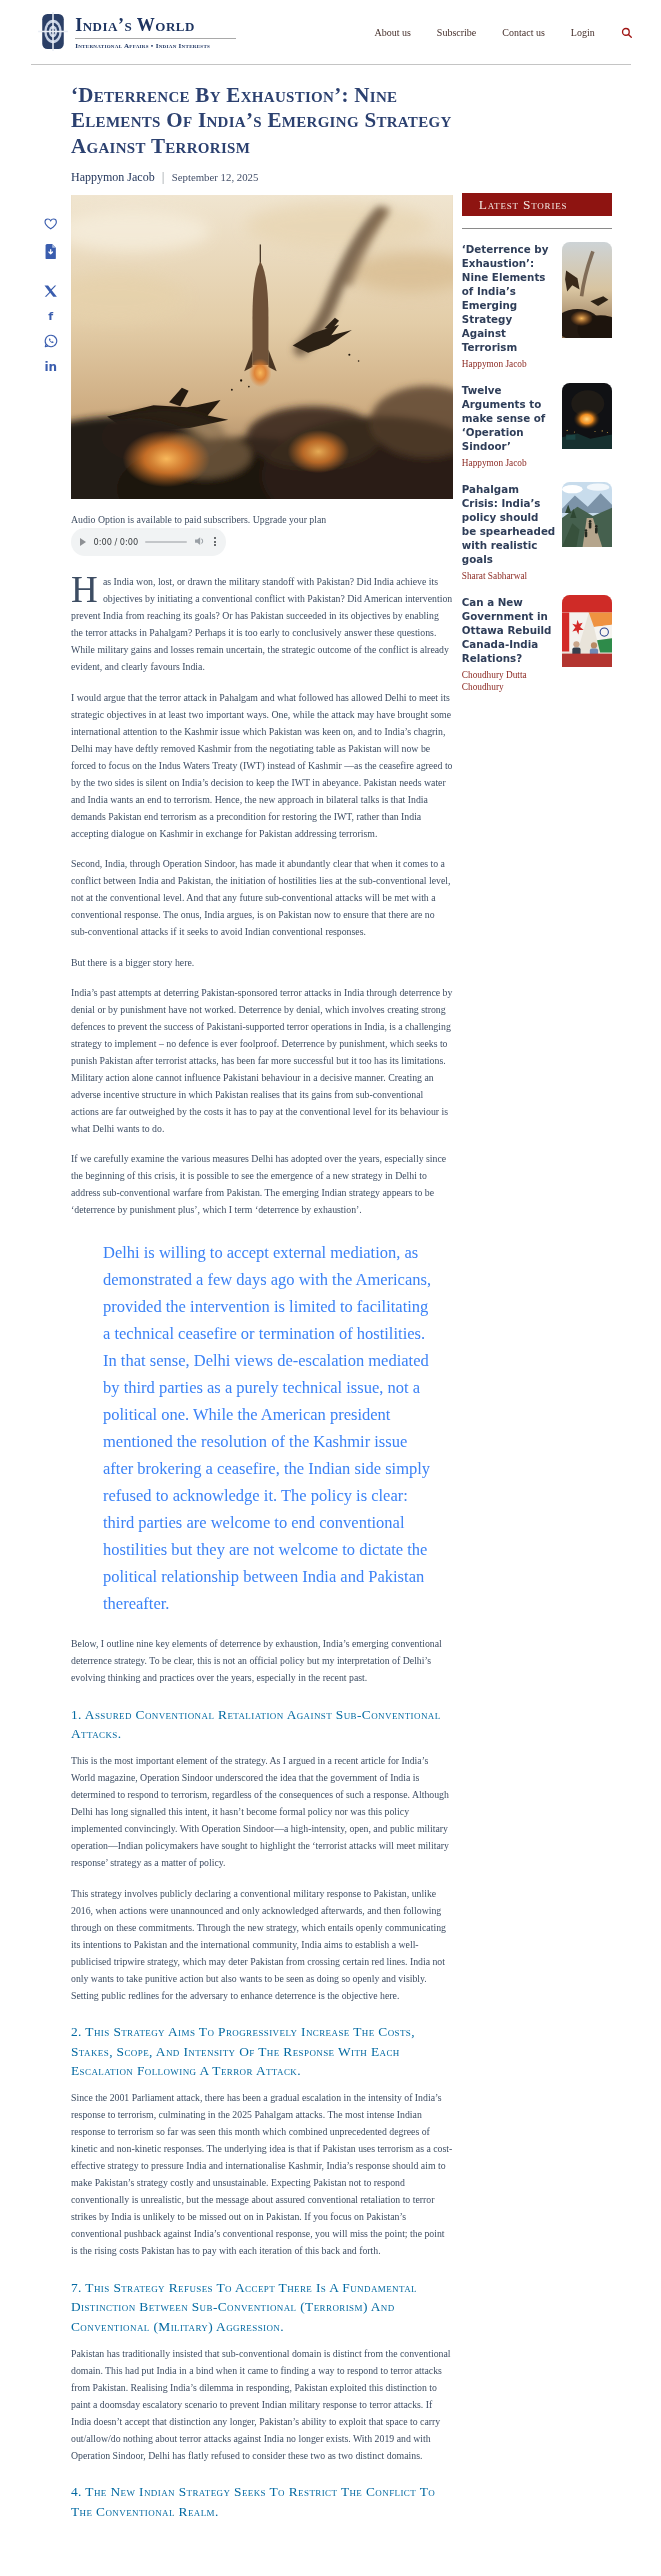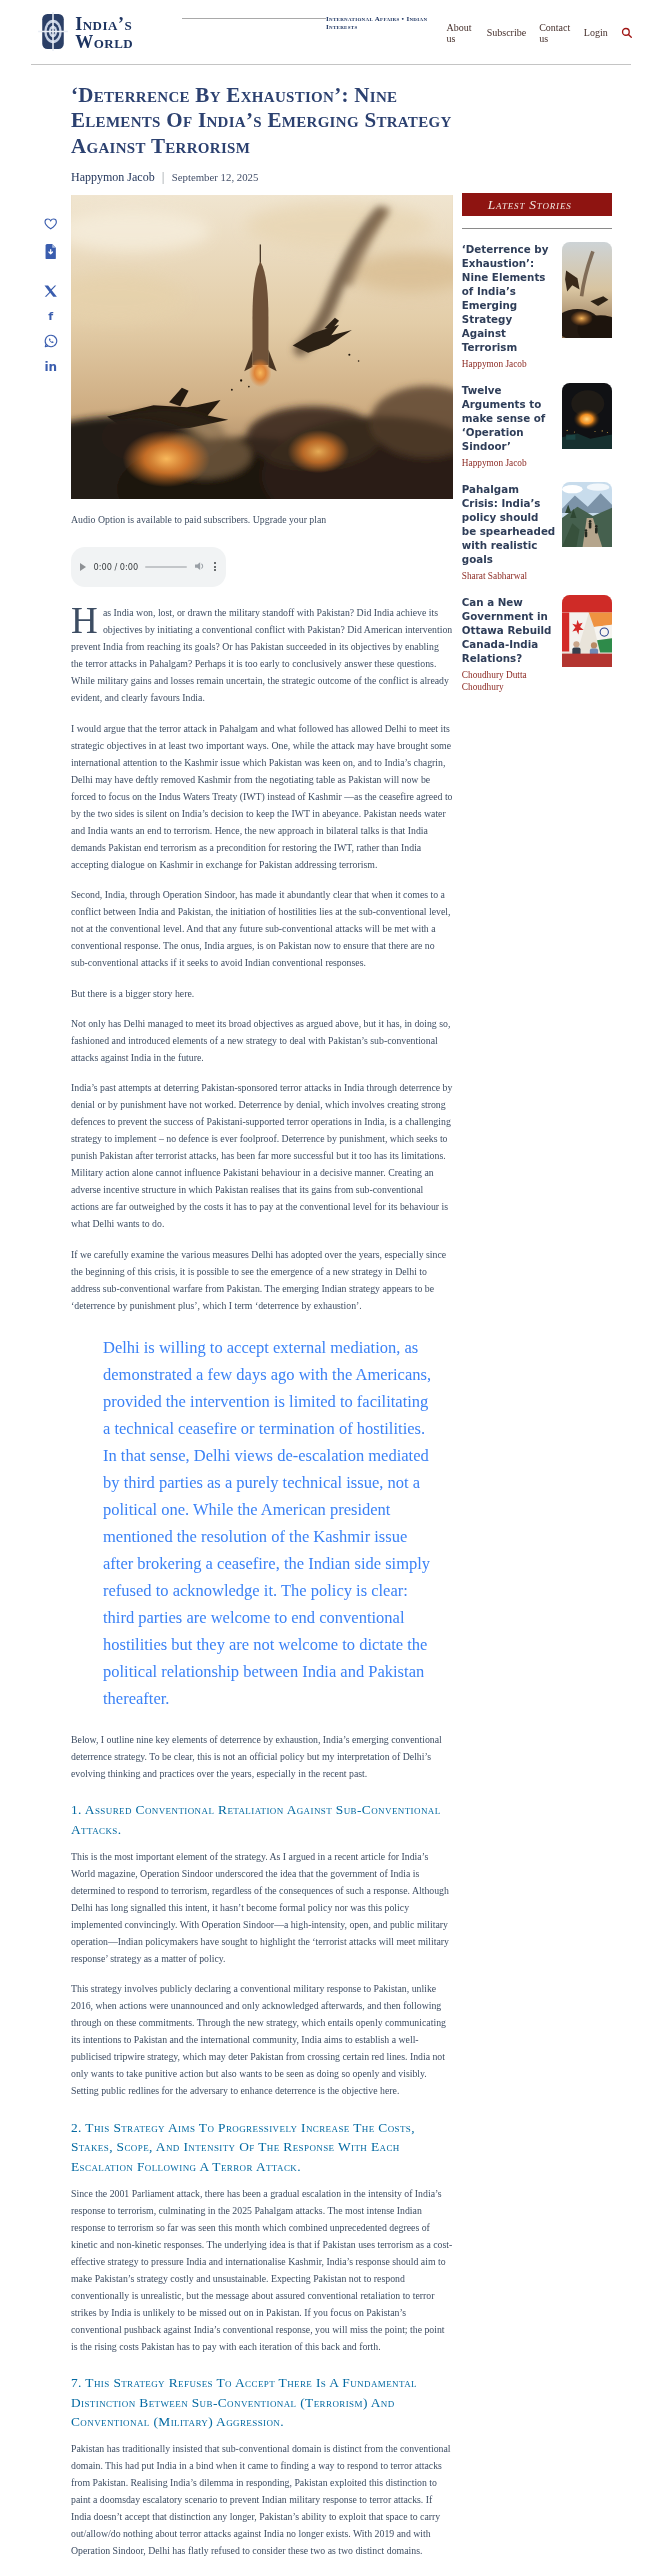--- a/index.html
+++ b/index.html
@@ -2,25 +2,25 @@
 <html style="font-size:8.2px"><head>
 <meta charset="utf-8">
 <style>
   * { margin:0; padding:0; box-sizing:border-box; }
   body { background:#ffffff; font-family:"Liberation Serif", serif; }
   .page { position:relative; width:662px; height:3091px; margin:0 auto; background:#fff; overflow:hidden; }
 
   
   header { display:flex; justify-content:space-between; align-items:center; padding:12.4px 30px 10.3px 38px; }
   .brand { display:flex; align-items:center; gap:7.2px; }
-  .brand-text { display:flex; flex-direction:row; }
+  .brand-text { display:flex; flex-direction:column; }
   .brand-name { font-family:"Liberation Serif", serif; font-variant:small-caps; font-size:18px; font-weight:600; color:#1d3461; letter-spacing:0.5px; line-height:1; }
   .brand-rule { height:1px; background:#a9a9a9; margin:3.6px 0 3.1px; width:161px; }
   .brand-tagline { font-family:"Liberation Serif", serif; font-variant:small-caps; font-size:7px; color:#1d3461; letter-spacing:0.3px; font-weight:600; }
-  nav { display:flex; align-items:center; gap:13px; }
+  nav { display:flex; align-items:center; gap:26px; }
   .nav-link { font-family:"Liberation Serif", serif; font-size:10px; color:#46302c; cursor:pointer; }
   .search-btn { cursor:pointer; display:flex; align-items:center; }
   .header-divider { border:none; border-top:0.5px solid #c4c4c4; margin:0 31px; }
 
   
   .layout { position:relative; display:flex; gap:8.8px; padding:14.4px 50px 0 71px; }
   main.article-col { width:382px; flex:none; }
   aside.sidebar { width:150px; flex:none; margin-top:114px; }
 
   
@@ -36,36 +36,36 @@
   .rail-gap { height:12.4px; }
   .rail-text-icon { font-family:"DejaVu Sans", sans-serif; font-weight:bold; color:#3a5dae; font-size:11.3px; }
 
   
   figure.hero { margin-top:9.3px; width:382px; height:304px; overflow:hidden; background:#d9c29b; }
   figure.hero svg { display:block; }
   .hero-caption { margin-top:15px; font-size:9.8px; color:#3f4e63; }
   .hero-caption .upgrade-link { cursor:pointer; }
 
   
-  .audio-player { margin-top:22px; width:155px; height:40px; background:#f1f3f4; border-radius:14px; display:flex; align-items:center; padding:0 9.3px; gap:7.2px; }
+  .audio-player { margin-top:3px; width:155px; height:28px; background:#f1f3f4; border-radius:14px; display:flex; align-items:center; padding:0 9.3px; gap:7.2px; }
   .play-btn { width:0; height:0; border-left:6.7px solid #8d9094; border-top:4.1px solid transparent; border-bottom:4.1px solid transparent; cursor:pointer; }
   .audio-time { font-family:"DejaVu Sans", sans-serif; font-size:8.2px; color:#3c4043; white-space:nowrap; }
   .audio-track { flex:1; height:1.5px; background:#c3c6c9; border-radius:1px; cursor:pointer; }
   .kebab { display:flex; flex-direction:column; gap:1.3px; cursor:pointer; padding:1px; }
   .kebab span { width:2.1px; height:2.1px; border-radius:50%; background:#3c4043; }
 
   
   article.body-text { margin-top:17.5px; }
   article.body-text p { font-size:9.8px; line-height:17px; color:#3d4d63; margin-bottom:13.4px; }
   .dropcap { float:left; font-size:37px; line-height:29px; padding:2.1px 5.2px 0 0; color:#3d4d63; font-family:"Liberation Serif", serif; }
   blockquote.pull-quote { margin:20.6px 0 18.5px 32px; width:330px; font-size:16.5px; line-height:27px; color:#3b82f6; }
   h2.section-heading { margin:18.5px 0 8.2px; font-family:"Liberation Serif", serif; font-variant:small-caps; font-weight:500; font-size:13.4px; line-height:19.6px; letter-spacing:0.4px; color:#0369a1; }
 
   
-  .sidebar-banner { width:150px; height:23px; background:#8e1411; display:flex; align-items:center; padding-left:26px;font-style:italic; }
+  .sidebar-banner { width:150px; height:23px; background:#8e1411; display:flex; align-items:center; padding-left:17px; }
   .sidebar-banner-title { font-family:"Liberation Serif", serif; font-variant:small-caps; font-size:13.4px; letter-spacing:0.8px; color:#f3e9e2; }
   .sidebar-divider { border:none; border-top:0.5px solid #8a8a8a; margin-top:12.4px; }
   .story { display:flex; gap:6.2px; margin-top:12.4px; cursor:pointer; }
   .story-text { flex:1; }
   .story-title { font-family:"DejaVu Sans", sans-serif; font-weight:bold; font-size:10.3px; line-height:14px; color:#2e3d58; }
   .story-author { margin-top:4.1px; font-family:"Liberation Serif", serif; font-size:9.3px; line-height:12.4px; color:#8c2a23; }
   .story-thumb { width:50px; flex:none; border-radius:7.7px; overflow:hidden; }
   .story-thumb svg { display:block; }
 </style>
 </head>
@@ -240,21 +240,20 @@
             <span></span>
             <span></span>
           </span>
       </div>
 
       <article class="body-text">
         <p><span class="dropcap">H</span><span>as India won, lost, or drawn the military standoff with Pakistan? Did India achieve its objectives by initiating a conventional conflict with Pakistan? Did American intervention prevent India from reaching its goals? Or has Pakistan succeeded in its objectives by enabling the terror attacks in Pahalgam? Perhaps it is too early to conclusively answer these questions. While military gains and losses remain uncertain, the strategic outcome of the conflict is already evident, and clearly favours India.</span></p>
         <p>I would argue that the terror attack in Pahalgam and what followed has allowed Delhi to meet its strategic objectives in at least two important ways. One, while the attack may have brought some international attention to the Kashmir issue which Pakistan was keen on, and to India’s chagrin, Delhi may have deftly removed Kashmir from the negotiating table as Pakistan will now be forced to focus on the Indus Waters Treaty (IWT) instead of Kashmir —as the ceasefire agreed to by the two sides is silent on India’s decision to keep the IWT in abeyance. Pakistan needs water and India wants an end to terrorism. Hence, the new approach in bilateral talks is that India demands Pakistan end terrorism as a precondition for restoring the IWT, rather than India accepting dialogue on Kashmir in exchange for Pakistan addressing terrorism.</p>
         <p>Second, India, through Operation Sindoor, has made it abundantly clear that when it comes to a conflict between India and Pakistan, the initiation of hostilities lies at the sub-conventional level, not at the conventional level. And that any future sub-conventional attacks will be met with a conventional response. The onus, India argues, is on Pakistan now to ensure that there are no sub-conventional attacks if it seeks to avoid Indian conventional responses.</p>
         <p>But there is a bigger story here.</p>
-        <p>Not only has Delhi managed to meet its broad objectives as argued above, but it has, in doing so, fashioned and introduced elements of a new strategy to deal with Pakistan’s sub-conventional attacks against India in the future.</p>
         <p>India’s past attempts at deterring Pakistan-sponsored terror attacks in India through deterrence by denial or by punishment have not worked. Deterrence by denial, which involves creating strong defences to prevent the success of Pakistani-supported terror operations in India, is a challenging strategy to implement – no defence is ever foolproof. Deterrence by punishment, which seeks to punish Pakistan after terrorist attacks, has been far more successful but it too has its limitations. Military action alone cannot influence Pakistani behaviour in a decisive manner. Creating an adverse incentive structure in which Pakistan realises that its gains from sub-conventional actions are far outweighed by the costs it has to pay at the conventional level for its behaviour is what Delhi wants to do.</p>
         <p>If we carefully examine the various measures Delhi has adopted over the years, especially since the beginning of this crisis, it is possible to see the emergence of a new strategy in Delhi to address sub-conventional warfare from Pakistan. The emerging Indian strategy appears to be ‘deterrence by punishment plus’, which I term ‘deterrence by exhaustion’.</p>
 
         <blockquote class="pull-quote">Delhi is willing to accept external mediation, as demonstrated a few days ago with the Americans, provided the intervention is limited to facilitating a technical ceasefire or termination of hostilities. In that sense, Delhi views de-escalation mediated by third parties as a purely technical issue, not a political one. While the American president mentioned the resolution of the Kashmir issue after brokering a ceasefire, the Indian side simply refused to acknowledge it. The policy is clear: third parties are welcome to end conventional hostilities but they are not welcome to dictate the political relationship between India and Pakistan thereafter.</blockquote>
 
         <p>Below, I outline nine key elements of deterrence by exhaustion, India’s emerging conventional deterrence strategy. To be clear, this is not an official policy but my interpretation of Delhi’s evolving thinking and practices over the years, especially in the recent past.</p>
 
         <h2 class="section-heading">1. Assured Conventional Retaliation Against Sub-Conventional Attacks.</h2>
         <p>This is the most important element of the strategy. As I argued in a recent article for India’s World magazine, Operation Sindoor underscored the idea that the government of India is determined to respond to terrorism, regardless of the consequences of such a response. Although Delhi has long signalled this intent, it hasn’t become formal policy nor was this policy implemented convincingly. With Operation Sindoor—a high-intensity, open, and public military operation—Indian policymakers have sought to highlight the ‘terrorist attacks will meet military response’ strategy as a matter of policy.</p>
         <p>This strategy involves publicly declaring a conventional military response to Pakistan, unlike 2016, when actions were unannounced and only acknowledged afterwards, and then following through on these commitments. Through the new strategy, which entails openly communicating its intentions to Pakistan and the international community, India aims to establish a well-publicised tripwire strategy, which may deter Pakistan from crossing certain red lines. India not only wants to take punitive action but also wants to be seen as doing so openly and visibly. Setting public redlines for the adversary to enhance deterrence is the objective here.</p>

